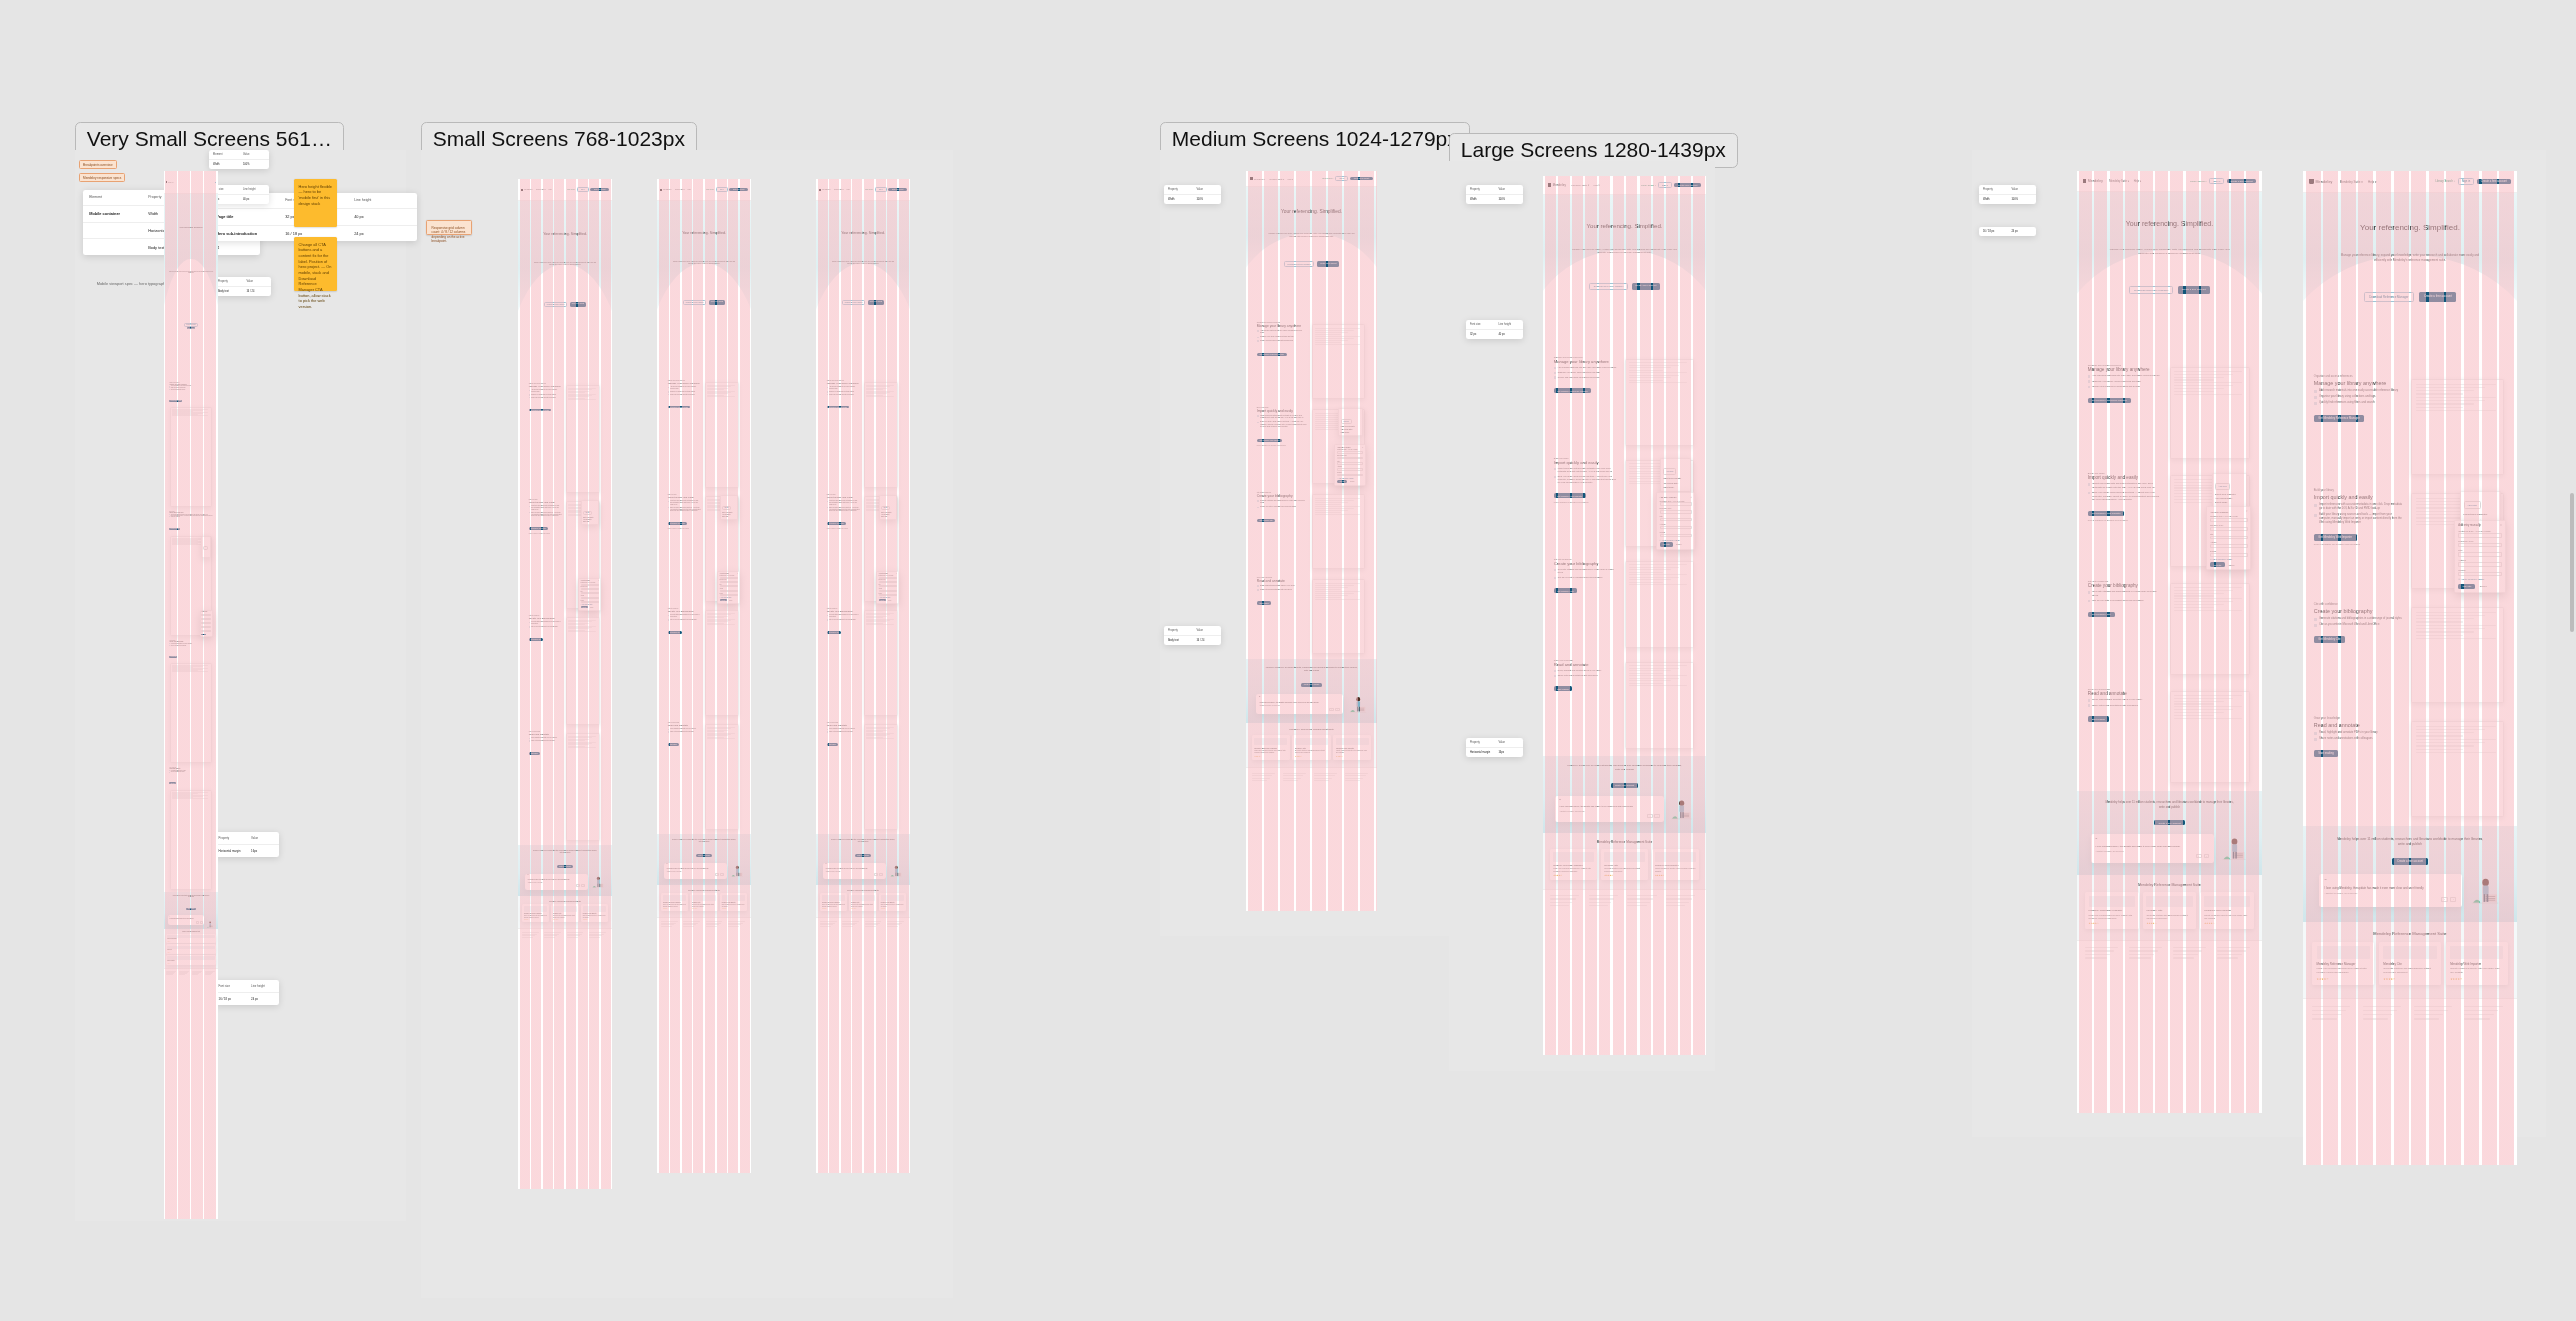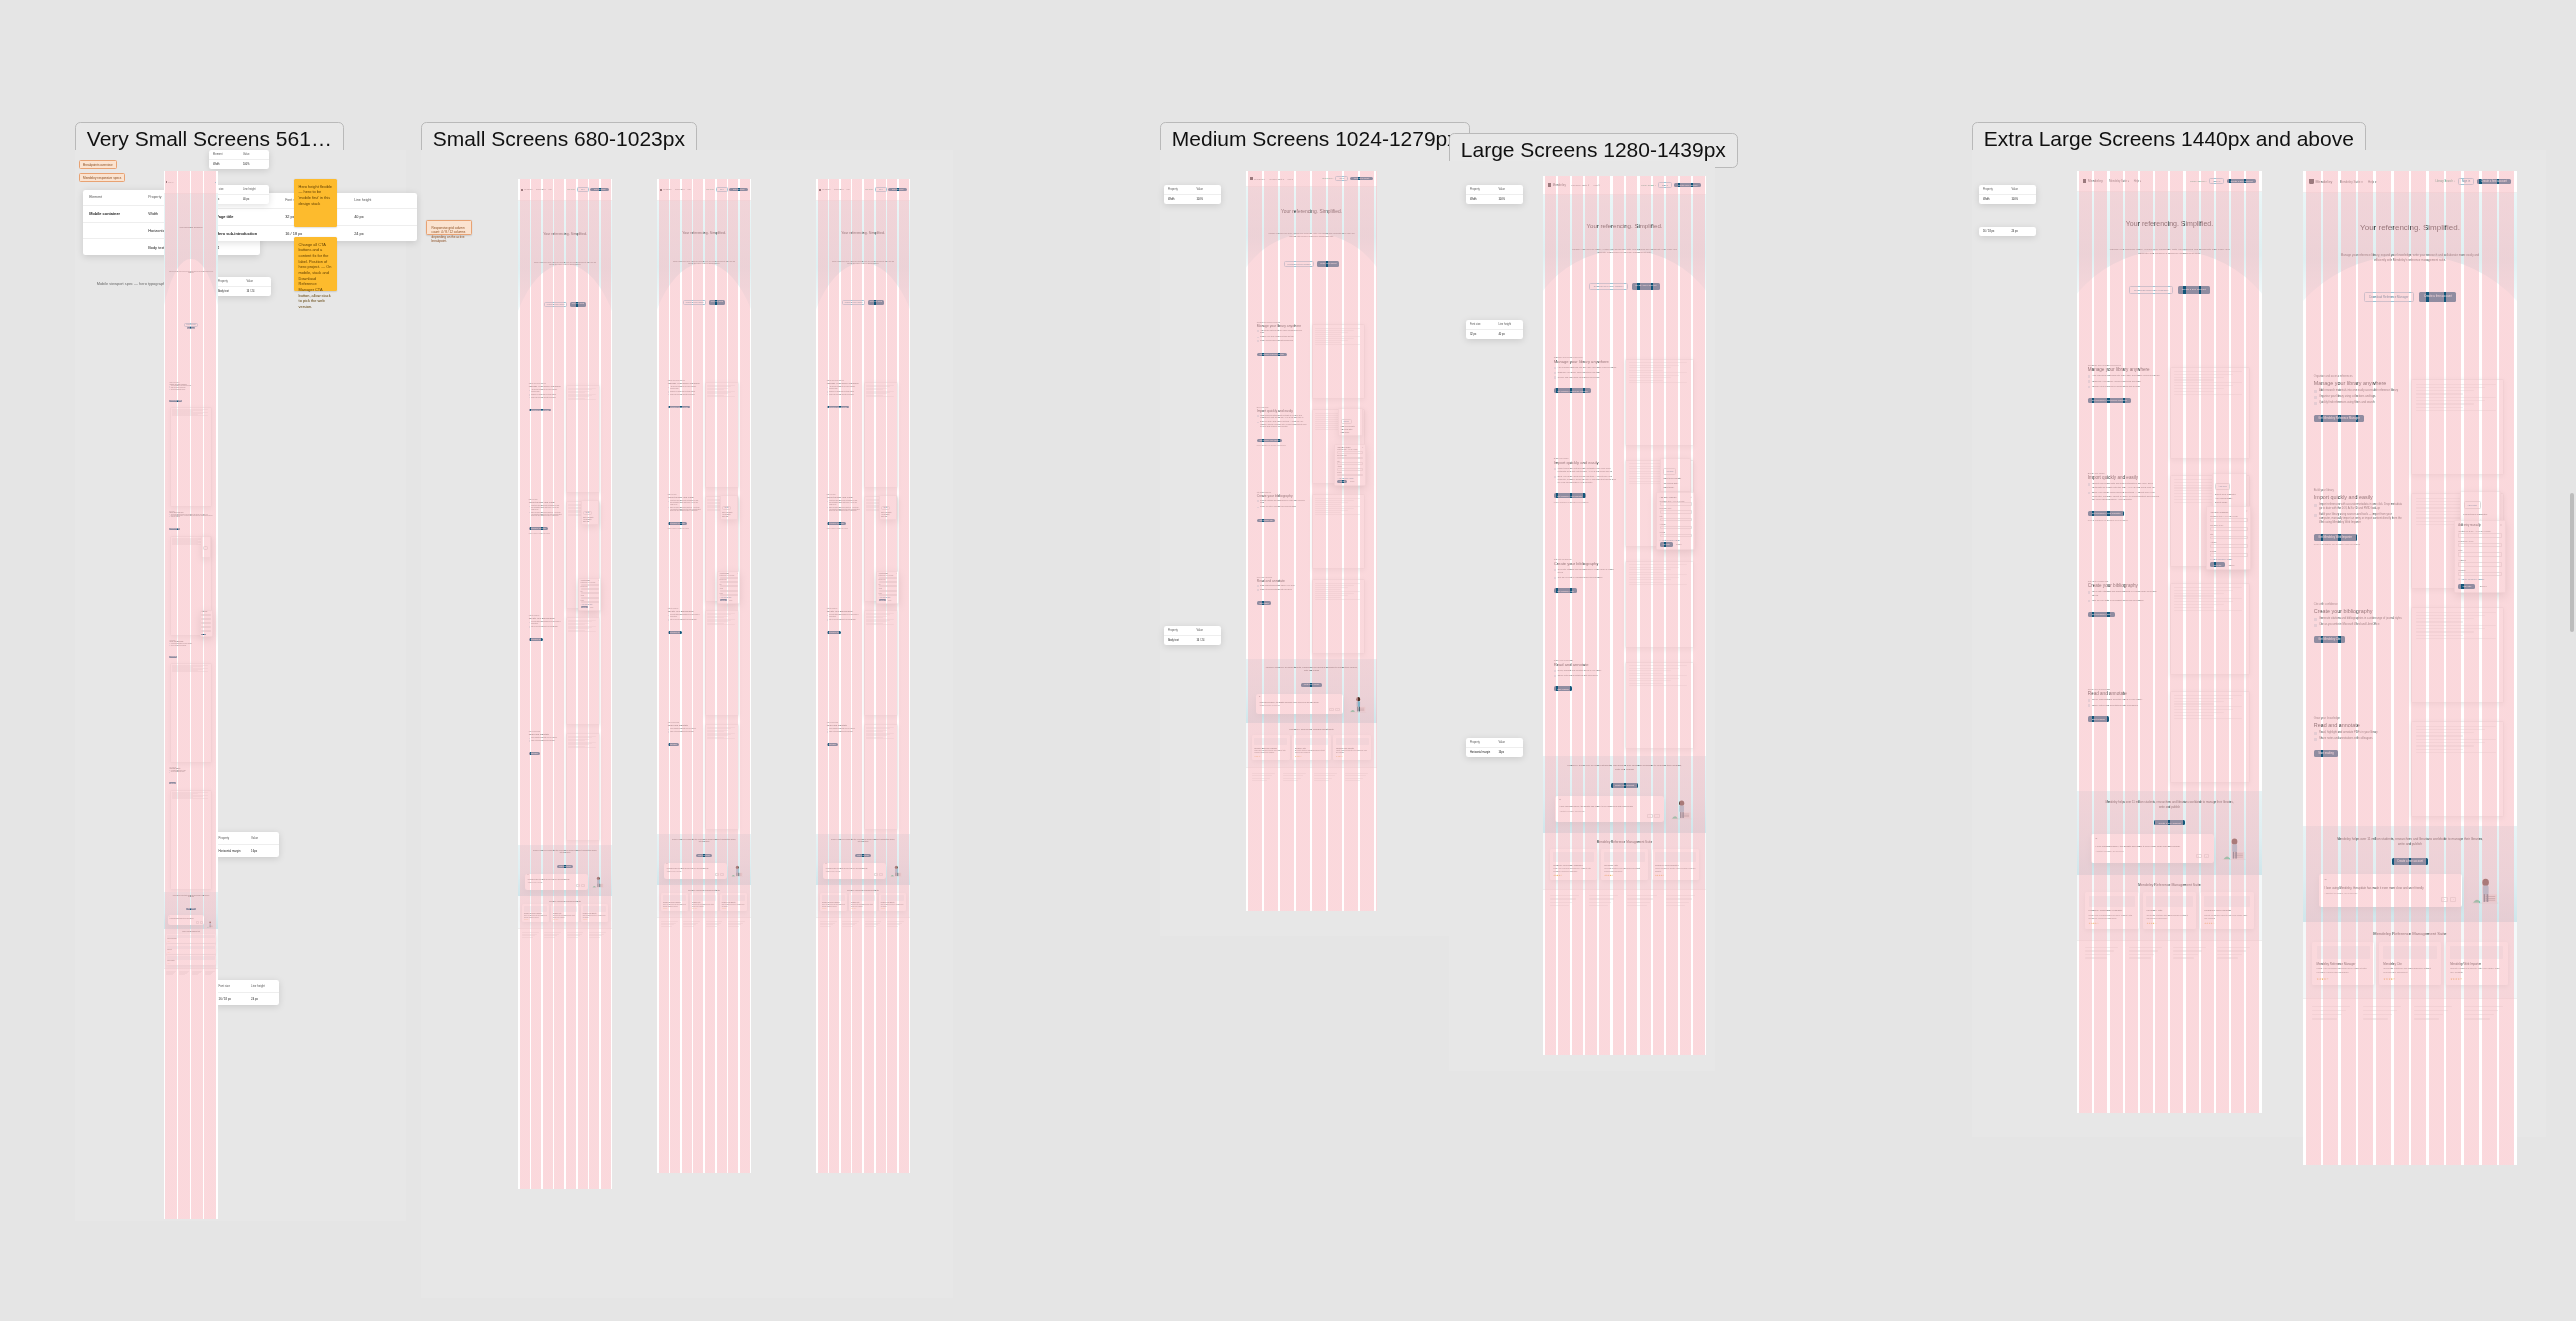--- a/index.html
+++ b/index.html
@@ -134,24 +134,23 @@
     position:absolute; right:2.3px; width:3.9px; border-radius:2.3px;
     background:#bcbcbc;
   }
 </style>
 </head>
 <body>
 
 <div class="canvas">
 
   <div class="frame-label" style="left:75px;  top:122px;">Very Small Screens 561…</div>
-  <div class="frame-label" style="left:421px; top:122px;">Small Screens 680-1023px</div>
+  <div class="frame-label" style="left:421px; top:122px;">Small Screens 768-1023px</div>
   <div class="frame-label" style="left:1160px;top:122px;">Medium Screens 1024-1279px</div>
   <div class="frame-label" style="left:1449px;top:133px;">Large Screens 1280-1439px</div>
-  <div class="frame-label" style="left:1972px;top:122px;">Extra Large Screens 1440px and above</div>
 
   <div class="frame" style="left:75px;  top:150px; width:331px;  height:1071px;"></div>
   <div class="frame" style="left:421px; top:150px; width:532px;  height:1148px;"></div>
   <div class="frame" style="left:1160px;top:150px; width:289px;  height:786px;"></div>
   <div class="frame" style="left:1449px;top:161px; width:266px;  height:910px;"></div>
   <div class="frame" style="left:1972px;top:150px; width:574px;  height:987px;"></div>
 
   <div class="tag" style="left:79px; top:160px;">Breakpoints overview</div>
   <div class="tag" style="left:79px; top:173px;">Mendeley responsive specs</div>
 

